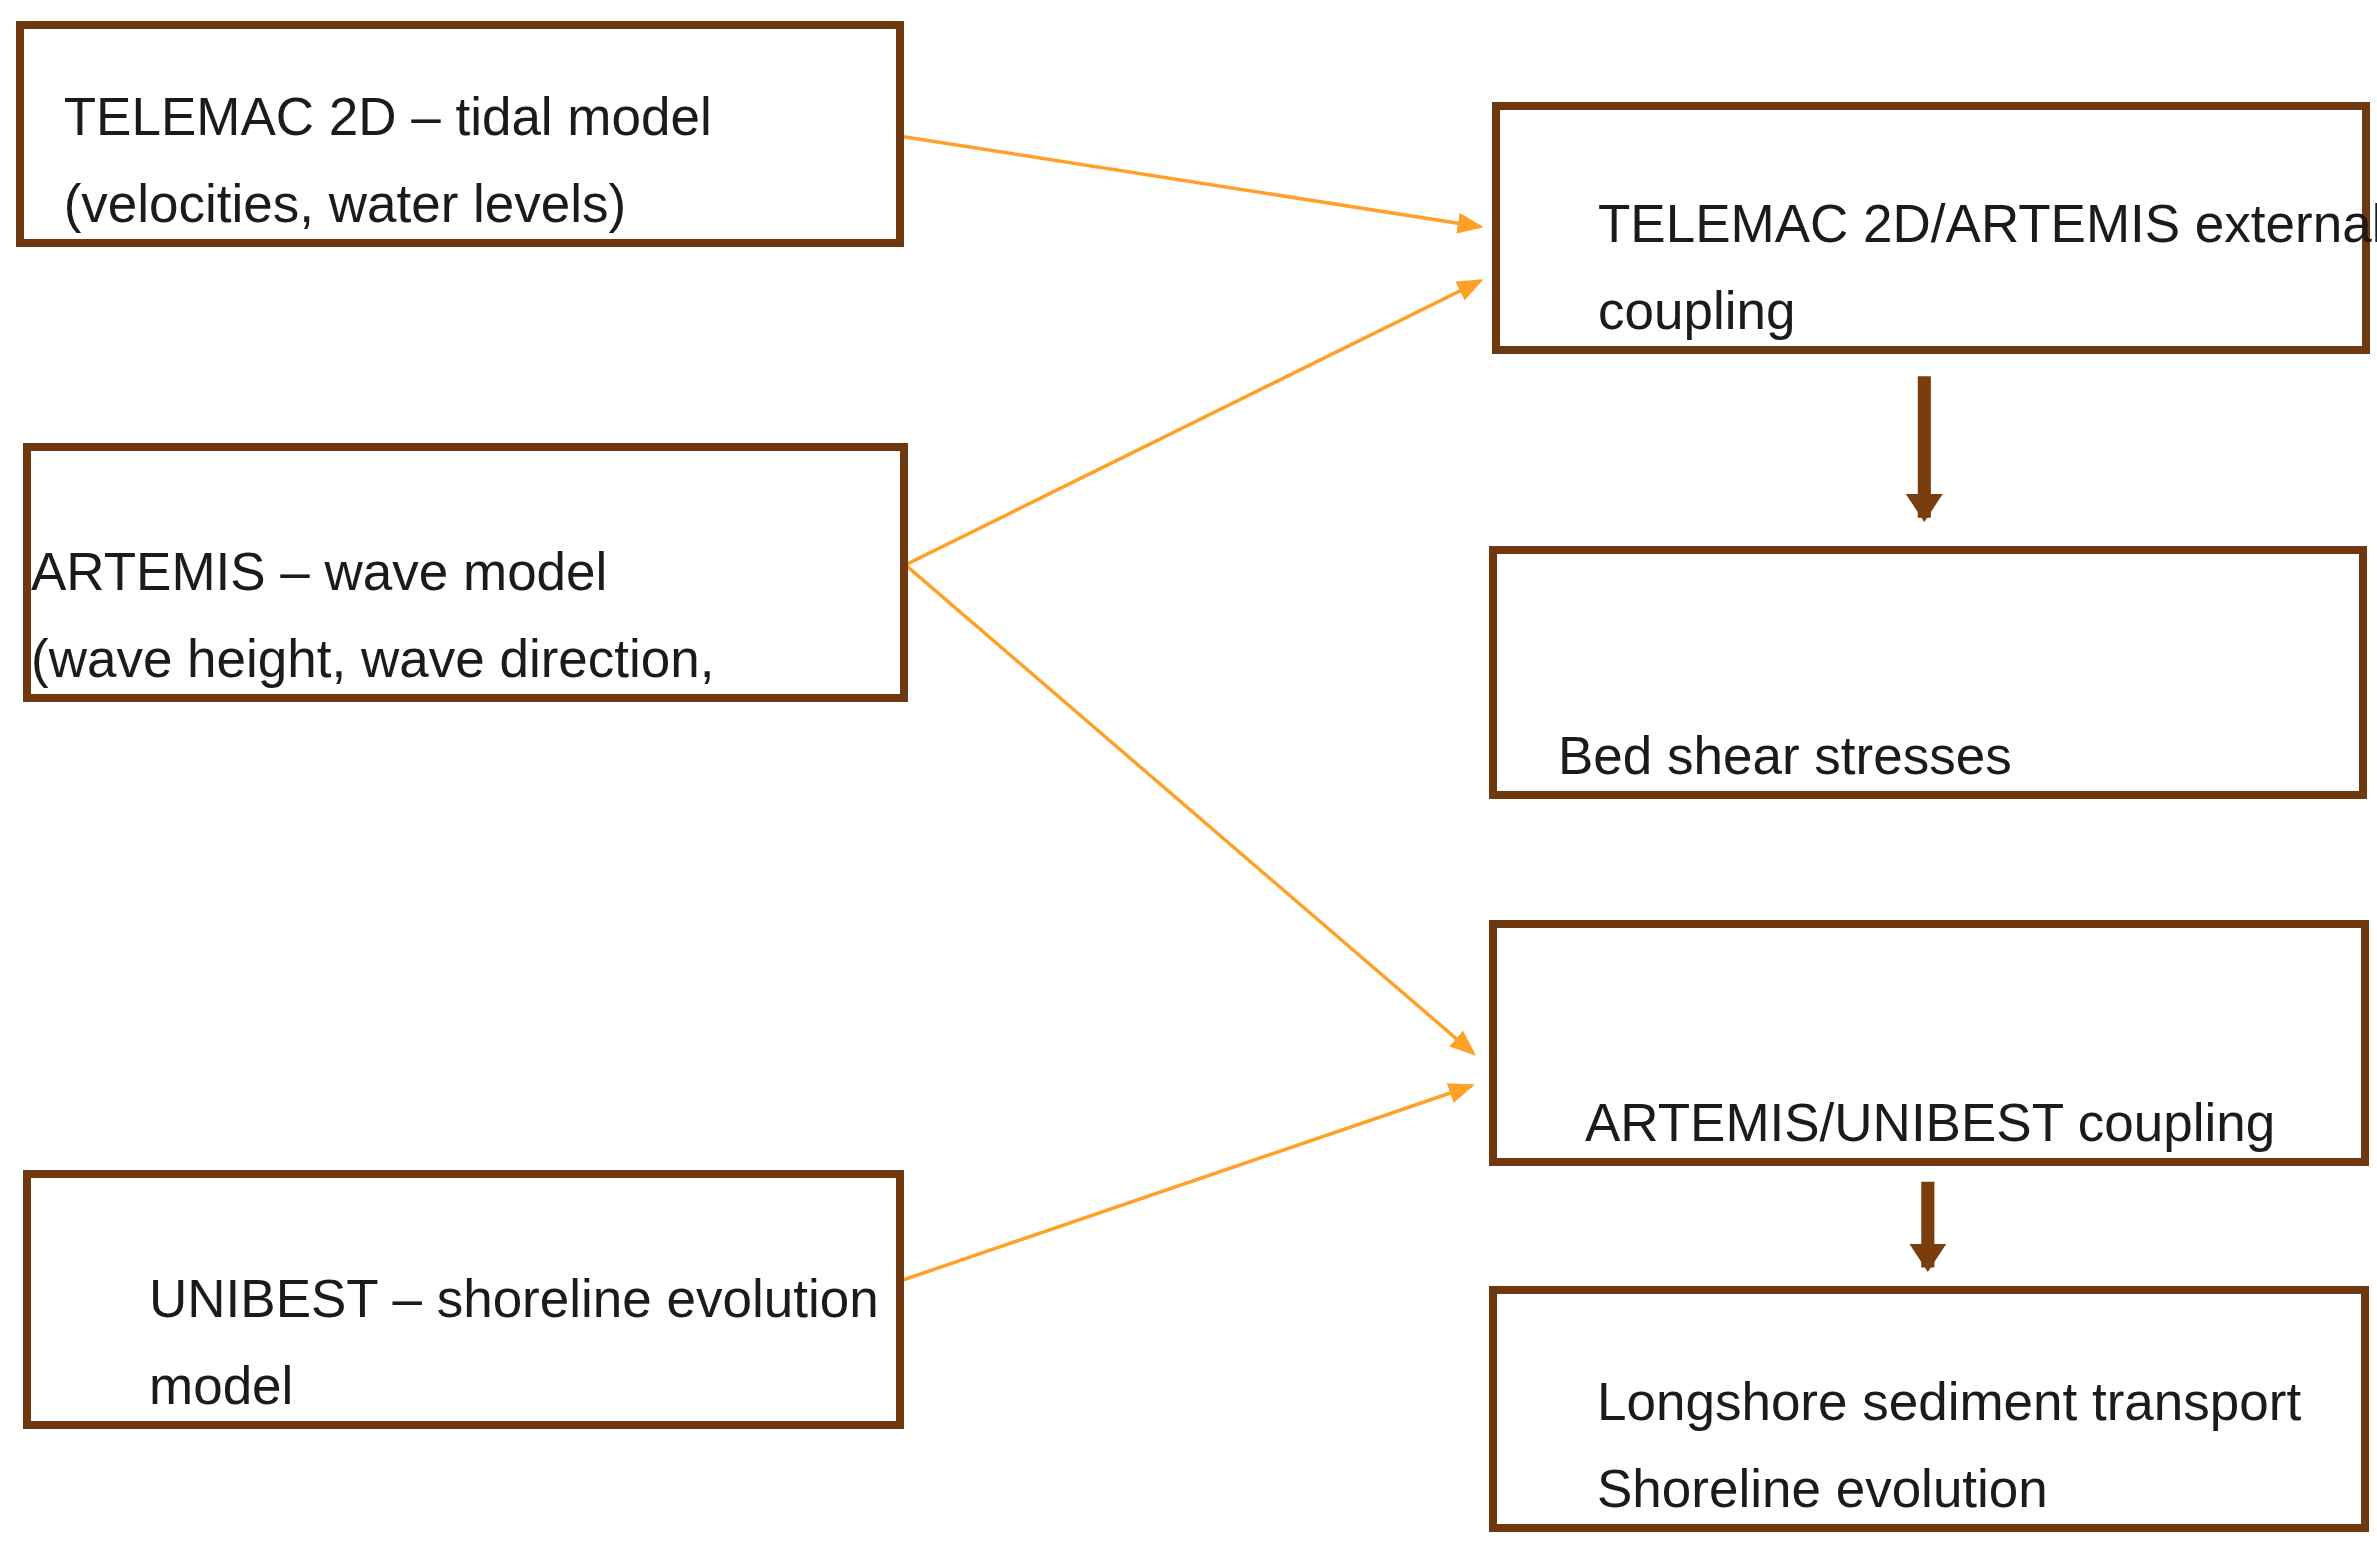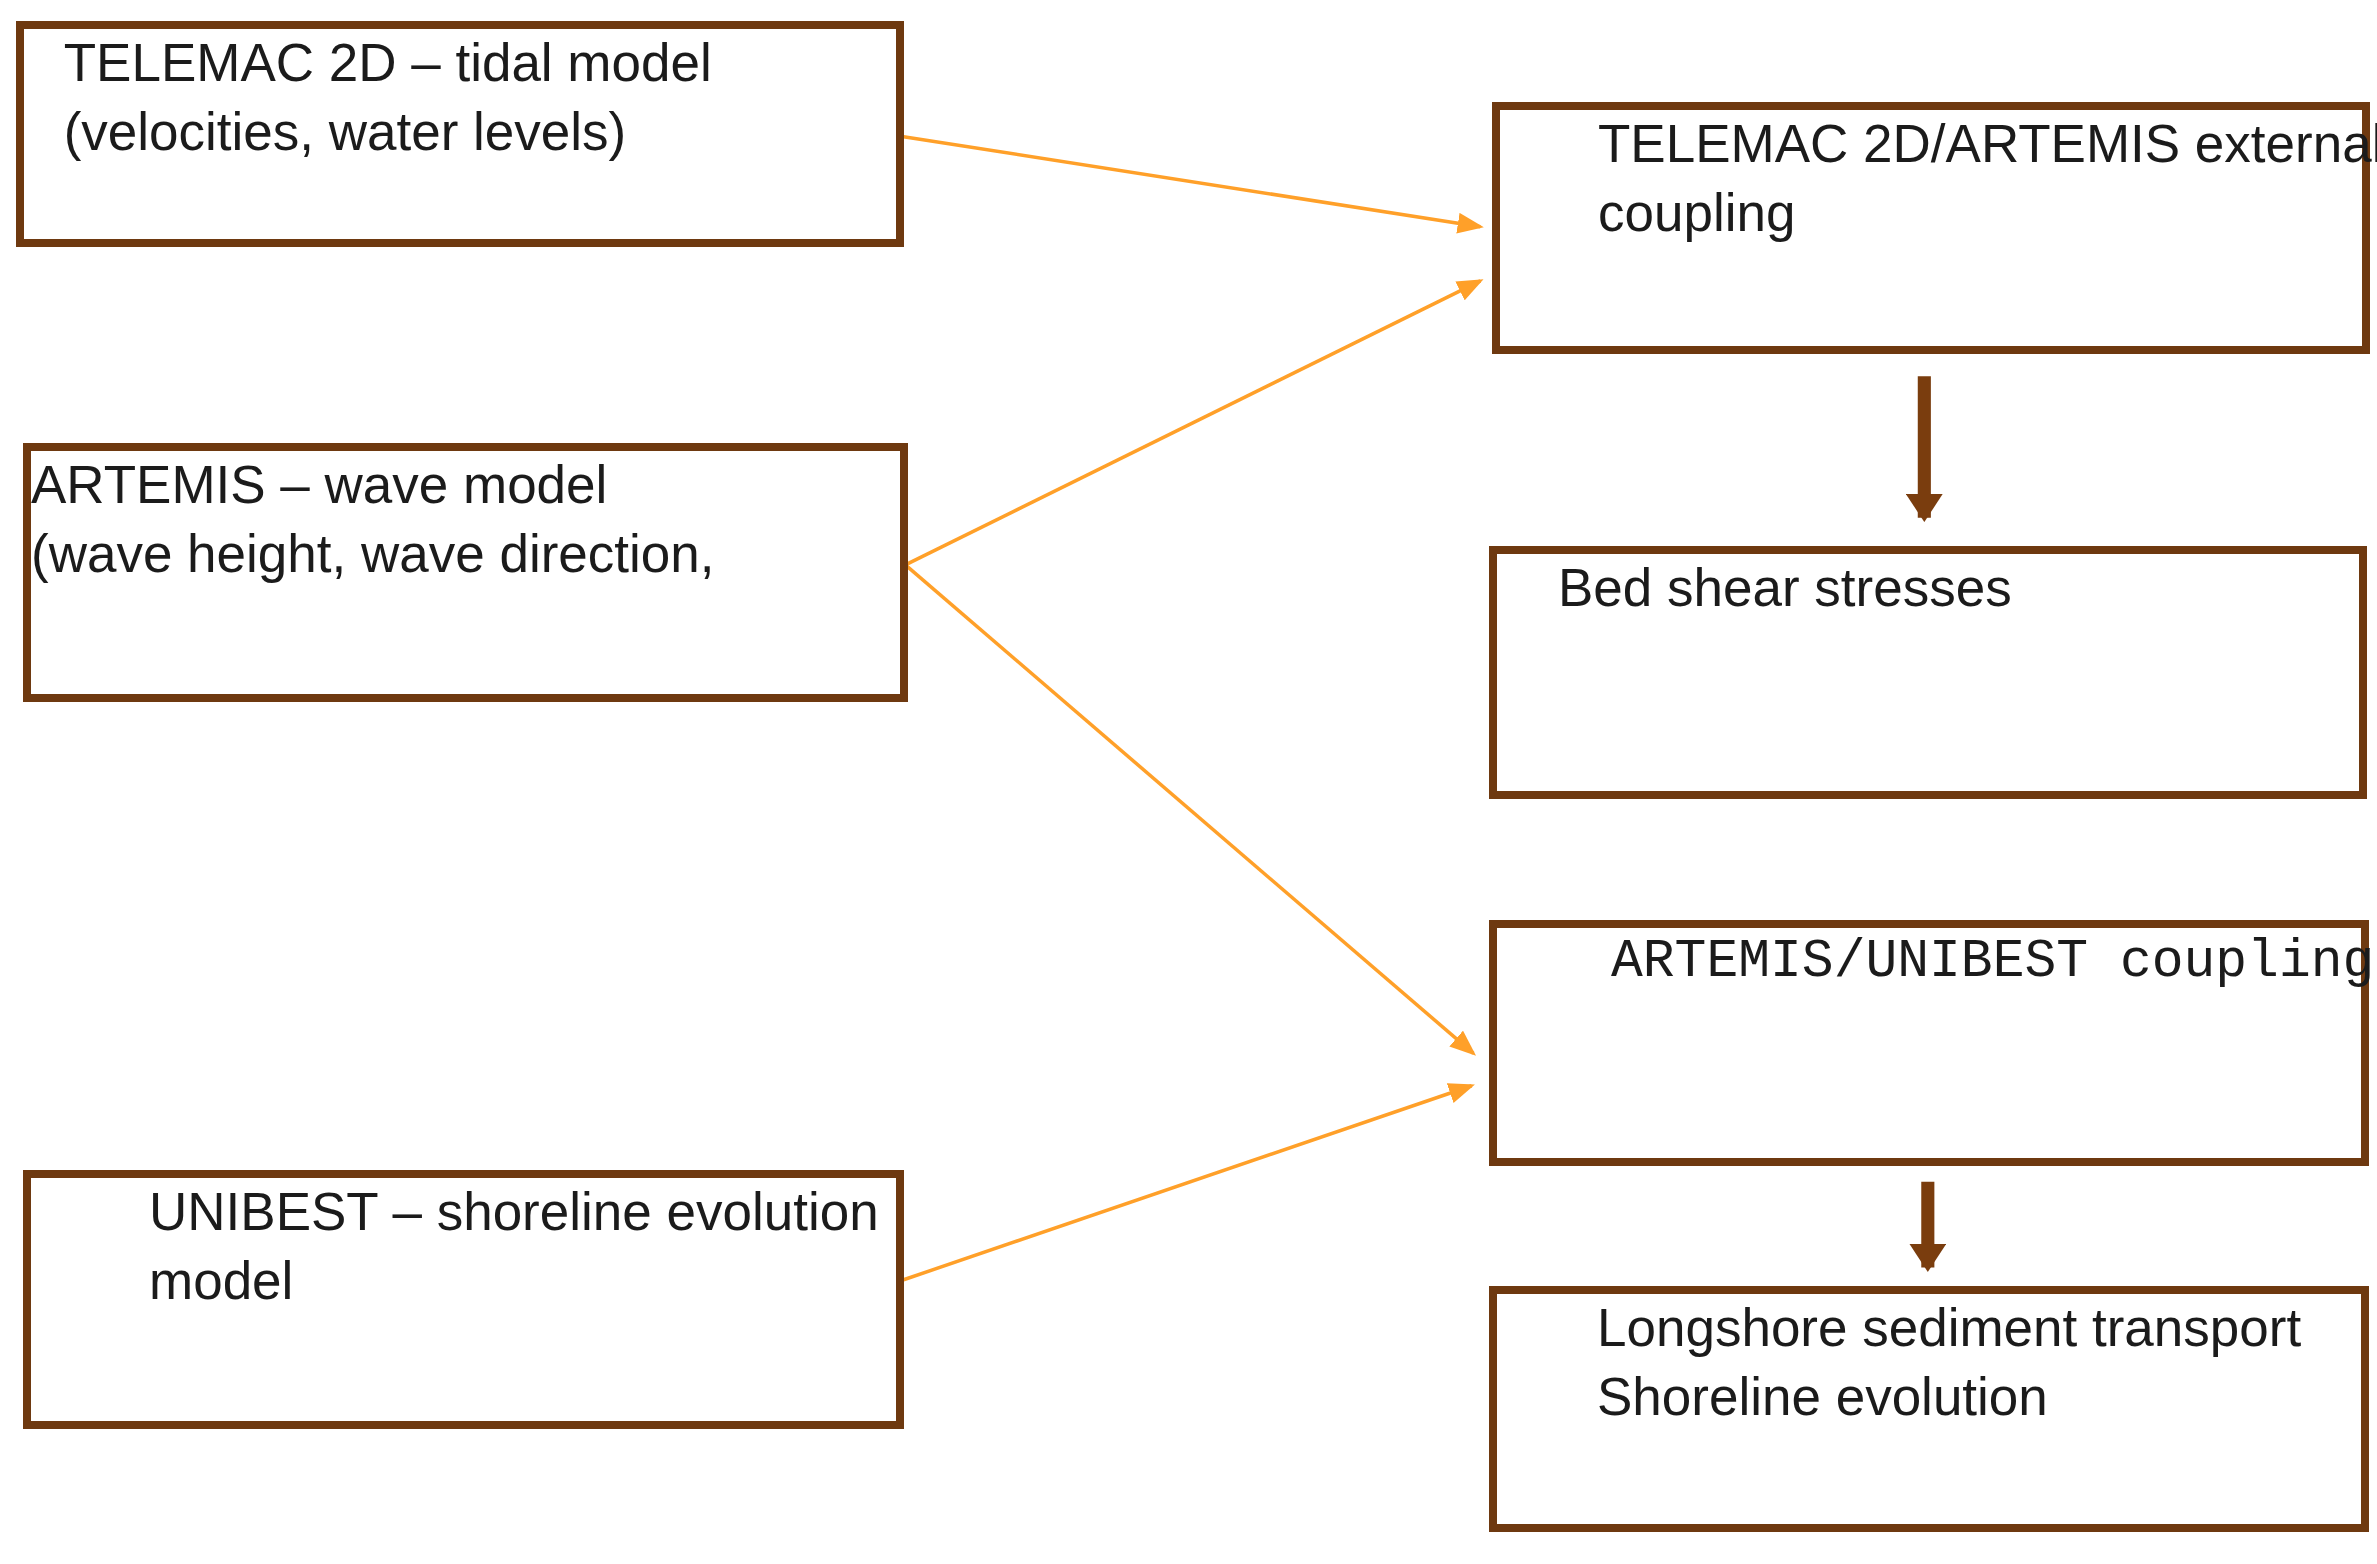--- a/index.html
+++ b/index.html
@@ -17,32 +17,33 @@
     width: 2377px; height: 1565px;
     pointer-events: none;
   }
   .box {
     position: absolute;
     box-sizing: border-box;
     border: 8.7px solid #6E3910;
     background: #ffffff;
     display: flex;
     flex-direction: column;
-    justify-content: flex-start;
+    justify-content: flex-end;
     color: #1b1b1b;
     font-size: 53px;
     line-height: 1.3;
     white-space: nowrap;
+    gap: 18px;
   }
   #box-telemac            { left: 15.7px;   top: 21px;   width: 888px; height: 226px; padding-left: 40px;  }
   #box-artemis            { left: 23px;   top: 443px;  width: 885px; height: 259px;  }
   #box-unibest            { left: 23px;   top: 1170px; width: 881px; height: 259px; padding-left: 118px;  }
   #box-telemac-artemis    { left: 1492px; top: 102px;  width: 878px; height: 252px; padding-left: 98px; }
   #box-bed-shear          { left: 1489px; top: 546px;  width: 878px; height: 253px; padding-left: 61px; }
-  #box-artemis-unibest    { left: 1489px; top: 920px; width: 880px; height: 246px; padding-left: 114px; font-family: Liberation Mono, monospace; }
+  #box-artemis-unibest    { left: 1489px; top: 920px; width: 880px; height: 246px; padding-left: 88px; }
   #box-longshore          { left: 1489px; top: 1286px; width: 880px; height: 246px; padding-left: 100px; }
 </style>
 </head>
 <body>
 
 <div class="canvas">
 
   <svg class="arrows-layer" viewBox="0 0 2720 1790" xmlns="http://www.w3.org/2000/svg">
     <defs>
       <marker id="orange-head" markerUnits="userSpaceOnUse" markerWidth="30" markerHeight="24" viewBox="0 0 30 24" refX="26" refY="12" orient="auto">

